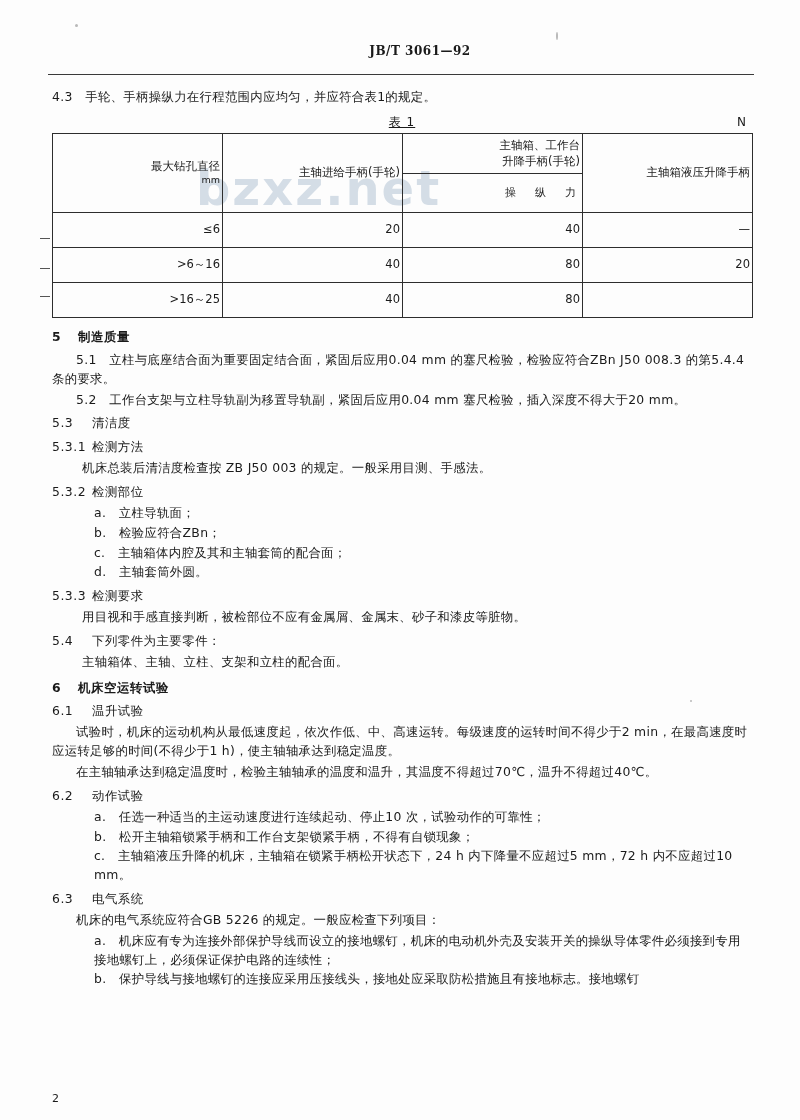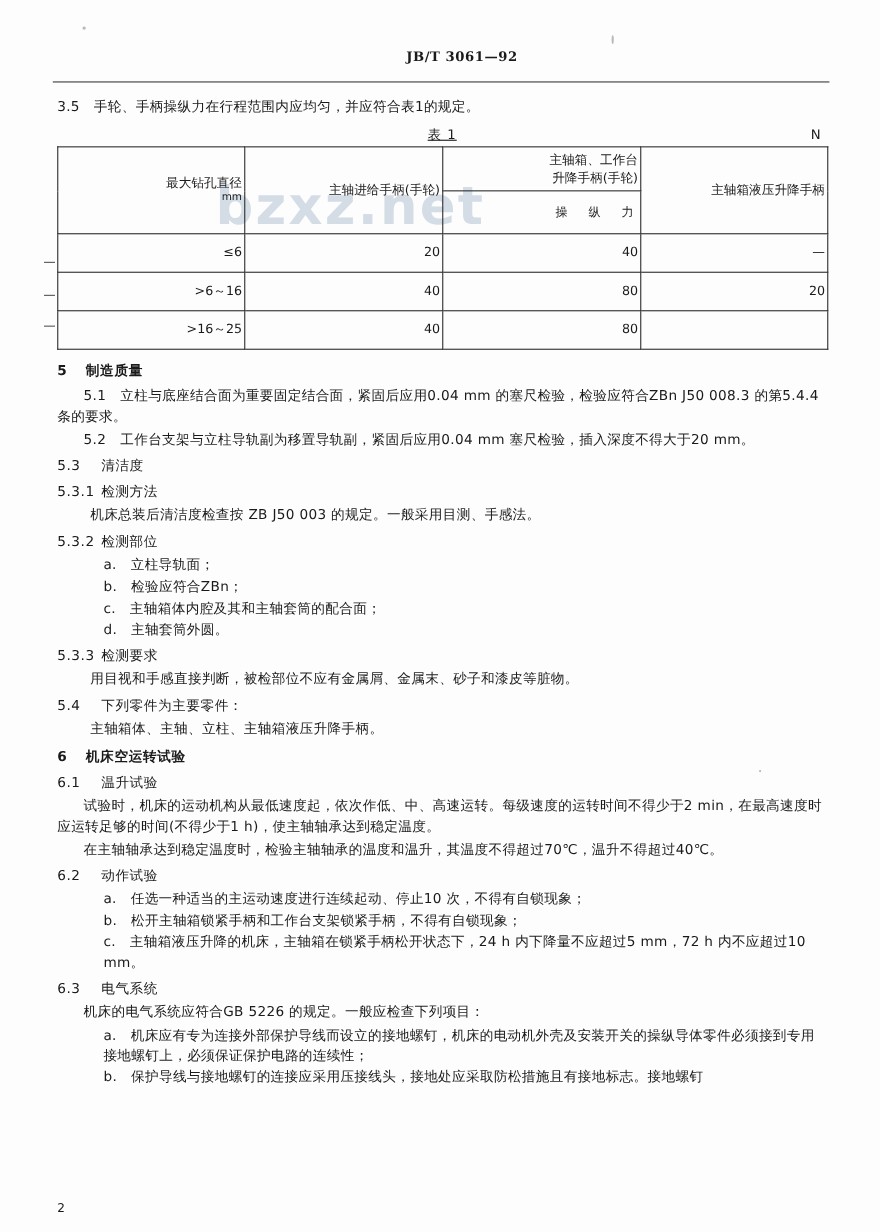--- a/index.html
+++ b/index.html
@@ -141,21 +141,21 @@
 
   <div class="speck" style="left:75px;  top:24px;  width:3px; height:3px;"></div>
   <div class="speck" style="left:556px; top:32px;  width:2px; height:8px;"></div>
   <div class="speck" style="left:690px; top:700px; width:2px; height:2px;"></div>
   <div class="tick" style="top:238px;"></div>
   <div class="tick" style="top:268px;"></div>
   <div class="tick" style="top:296px;"></div>
 
   <div class="content">
 
-    <p class="para">3.5　手轮、手柄操纵力在行程范围内应均匀，并应符合表1的规定。</p>
+    <p class="para">4.3　手轮、手柄操纵力在行程范围内应均匀，并应符合表1的规定。</p>
 
     <div class="tbl-wrap">
       <div class="tbl-title">表 1</div>
       <div class="tbl-unit">N</div>
       <table class="spec">
         <colgroup>
           <col style="width:170px">
           <col style="width:180px">
           <col style="width:180px">
           <col style="width:170px">
@@ -222,37 +222,37 @@
     </ul>
 
     <p class="sub-head">
       <span class="n">5.3.3</span><span>检测要求</span>
     </p>
     <p class="para indent2">用目视和手感直接判断，被检部位不应有金属屑、金属末、砂子和漆皮等脏物。</p>
 
     <p class="sub-head">
       <span class="n">5.4</span><span>下列零件为主要零件：</span>
     </p>
-    <p class="para indent2">主轴箱体、主轴、立柱、主轴箱液压升降手柄。</p>
+    <p class="para indent2">主轴箱体、主轴、立柱、支架和立柱的配合面。</p>
 
     <p class="num-head">
       <span class="n">6</span><span>机床空运转试验</span>
     </p>
 
     <p class="sub-head">
       <span class="n">6.1</span><span>温升试验</span>
     </p>
     <p class="para indent1">试验时，机床的运动机构从最低速度起，依次作低、中、高速运转。每级速度的运转时间不得少于2 min，在最高速度时应运转足够的时间(不得少于1 h)，使主轴轴承达到稳定温度。</p>
     <p class="para indent1">在主轴轴承达到稳定温度时，检验主轴轴承的温度和温升，其温度不得超过70℃，温升不得超过40℃。</p>
 
     <p class="sub-head">
       <span class="n">6.2</span><span>动作试验</span>
     </p>
     <ul class="items">
-      <li>a.　任选一种适当的主运动速度进行连续起动、停止10 次，不得有自锁现象；</li>
+      <li>a.　任选一种适当的主运动速度进行连续起动、停止10 次，试验动作的可靠性；</li>
       <li>b.　松开主轴箱锁紧手柄和工作台支架锁紧手柄，不得有自锁现象；</li>
       <li>c.　主轴箱液压升降的机床，主轴箱在锁紧手柄松开状态下，24 h 内下降量不应超过5 mm，72 h 内不应超过10 mm。</li>
     </ul>
 
     <p class="sub-head">
       <span class="n">6.3</span><span>电气系统</span>
     </p>
     <p class="para indent1">机床的电气系统应符合GB 5226 的规定。一般应检查下列项目：</p>
     <ul class="items">
       <li>a.　机床应有专为连接外部保护导线而设立的接地螺钉，机床的电动机外壳及安装开关的操纵导体零件必须接到专用接地螺钉上，必须保证保护电路的连续性；</li>

